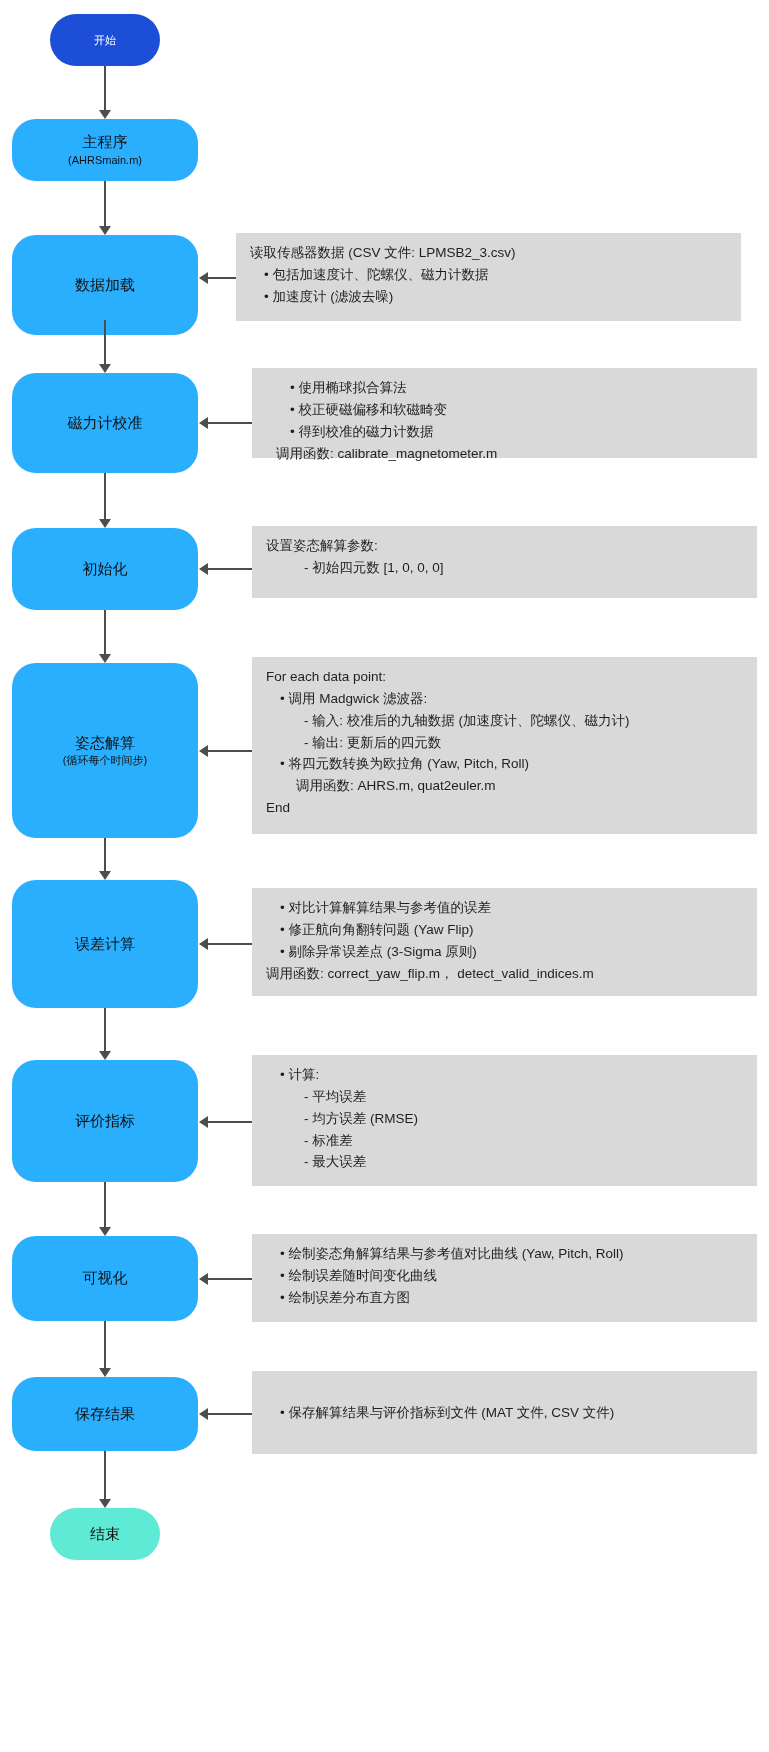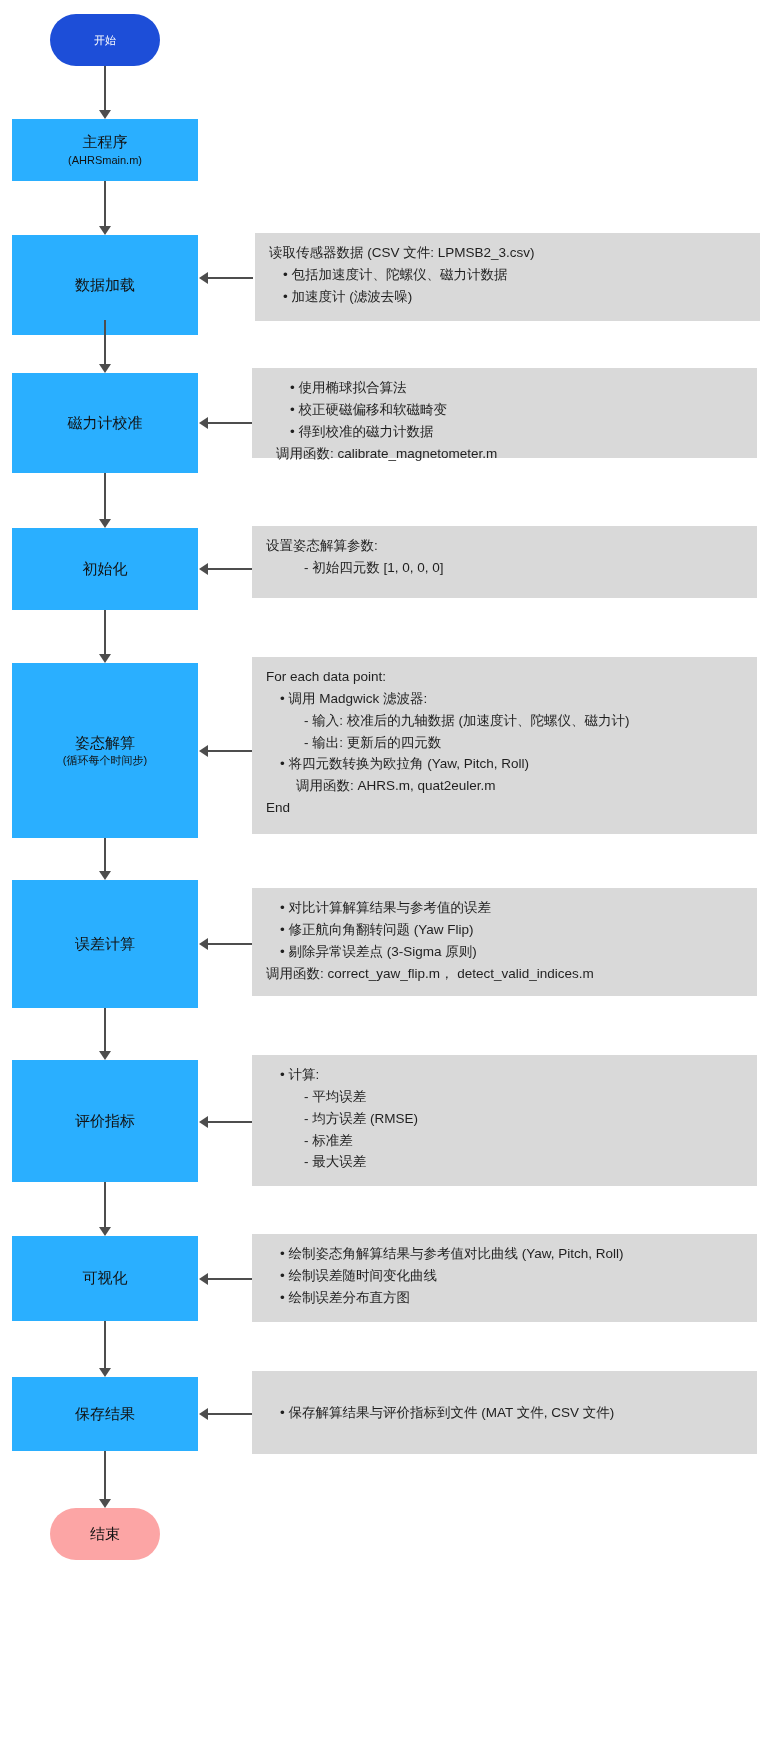--- a/index.html
+++ b/index.html
@@ -7,31 +7,31 @@
     width:769px;height:1752px;position:relative;overflow:hidden;
     font-family:"Liberation Sans","DejaVu Sans",sans-serif;
     color:#1f1f1f;
   }
   #canvas{position:relative;width:769px;height:1752px;}
 
   
   .node{
     position:absolute;box-sizing:border-box;
     display:flex;flex-direction:column;align-items:center;justify-content:center;
-    text-align:center;line-height:1.35;
+    text-align:center;line-height:1.35;border-radius:24px;
   }
   .node-process{
     background:#2aafff;color:#111;
     font-size:15px;
   }
   .node-start{
     background:#1d4ed8;color:#ffffff;border-radius:26px;font-size:11px;
   }
   .node-end{
-    background:#fca5a5;color:#111;border-radius:26px;font-size:15px;
+    background:#5eead4;color:#111;border-radius:26px;font-size:15px;
   }
   .node .sub{font-size:11px;}
 
   
   .note{
     position:absolute;box-sizing:border-box;
     background:#d9d9d9;color:#1f1f1f;
     font-size:13.5px;line-height:1.62;
     padding:9px 12px 9px 14px;
   }
@@ -153,21 +153,21 @@
 
   <div class="hline" style="left:208px;top:1121px;width:45px;"></div>
   <div class="harrow" style="left:199px;top:1116px;"></div>
 
   <div class="hline" style="left:208px;top:1278px;width:45px;"></div>
   <div class="harrow" style="left:199px;top:1273px;"></div>
 
   <div class="hline" style="left:208px;top:1413px;width:45px;"></div>
   <div class="harrow" style="left:199px;top:1408px;"></div>
 
-  <div class="note" style="left:255px;top:233px;width:505px;height:88px;">
+  <div class="note" style="left:236px;top:233px;width:505px;height:88px;">
     <div class="ln lvl0">读取传感器数据 (CSV 文件: LPMSB2_3.csv)</div>
     <div class="ln lvl1">• 包括加速度计、陀螺仪、磁力计数据</div>
     <div class="ln lvl1">• 加速度计 (滤波去噪)</div>
   </div>
 
   <div class="note" style="left:252px;top:368px;width:505px;height:90px;padding-left:24px;">
     <div class="ln lvl1">• 使用椭球拟合算法</div>
     <div class="ln lvl1">• 校正硬磁偏移和软磁畸变</div>
     <div class="ln lvl1">• 得到校准的磁力计数据</div>
     <div class="ln lvl0">调用函数: calibrate_magnetometer.m</div>

